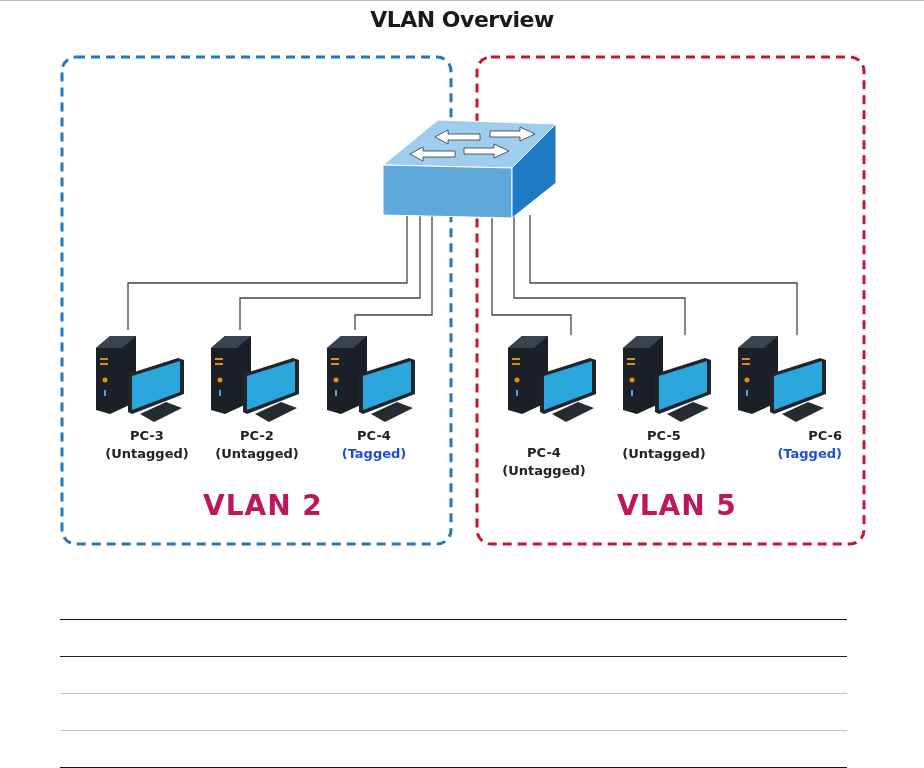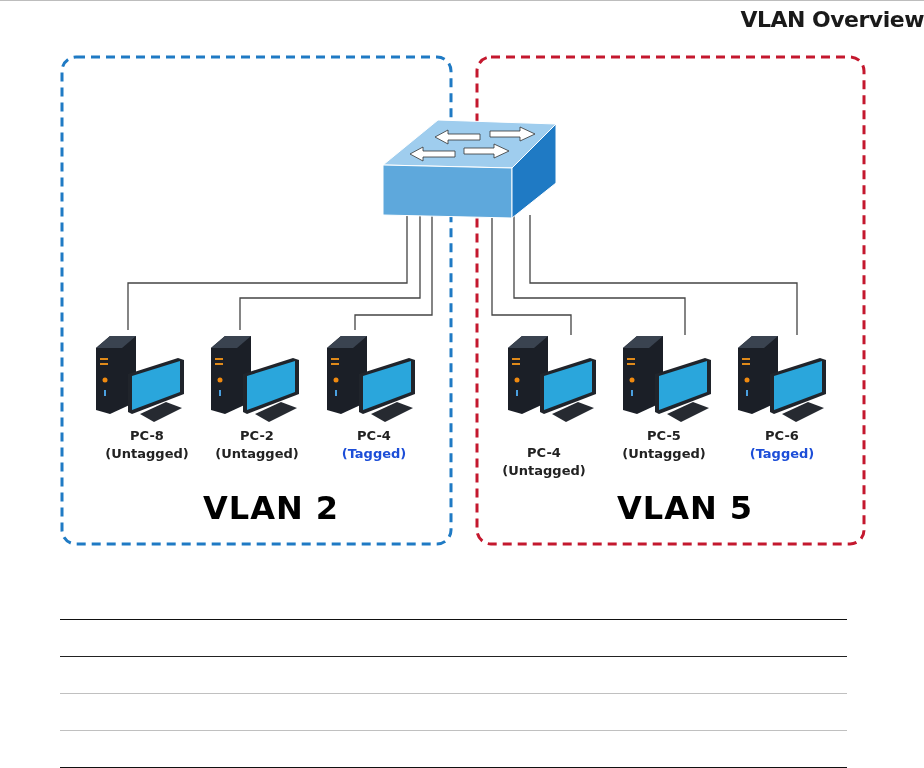--- a/index.html
+++ b/index.html
@@ -1,22 +1,22 @@
 <!DOCTYPE html>
 <html><head>
 <meta charset="utf-8">
 <style>
   html, body { margin:0; padding:0; background:#ffffff; }
   body { width:924px; height:768px; position:relative; overflow:hidden; font-family:"DejaVu Sans", sans-serif; }
   .topline { position:absolute; left:0; top:0; width:924px; height:1px; background:#bdbdbd; }
-  .title { position:absolute; left:0; width:924px; top:7px; text-align:right; font-family:"DejaVu Sans", sans-serif; font-weight:bold; font-size:22px; color:#1a1a1a; letter-spacing:-0.5px; }
+  .title { position:absolute; left:0; width:924px; top:7px; text-align:center; font-family:"DejaVu Sans", sans-serif; font-weight:bold; font-size:22px; color:#1a1a1a; letter-spacing:-0.5px; }
   svg.diagram { position:absolute; left:0; top:0; }
   .pc-label { position:absolute; text-align:center; font-weight:bold; font-size:13px; line-height:18px; color:#222; width:120px; }
   .pc-label .mode.tagged { color:#1d4ed8; }
-  .vlan-label { position:absolute; font-weight:bold; font-size:32px; color:#000000; letter-spacing:1px; }
+  .vlan-label { position:absolute; font-weight:bold; font-size:28px; color:#be185d; letter-spacing:1px; }
   .tline { position:absolute; left:60px; width:787px; height:1px; }
 </style>
 </head>
 <body>
 
 <div class="topline"></div>
 <div class="title">VLAN Overview</div>
 
 <svg class="diagram" width="924" height="768">
 
@@ -60,41 +60,41 @@
   </defs>
   <use href="#pc" x="96" y="330"></use>
   <use href="#pc" x="211" y="330"></use>
   <use href="#pc" x="327" y="330"></use>
   <use href="#pc" x="508" y="330"></use>
   <use href="#pc" x="623" y="330"></use>
   <use href="#pc" x="738" y="330"></use>
 </svg>
 
 <div class="pc-label" style="left:87px; top:427px;">
-  <div>PC-8</div>
+  <div>PC-3</div>
   <div class="mode">(Untagged)</div>
 </div>
 <div class="pc-label" style="left:197px; top:427px;">
   <div>PC-2</div>
   <div class="mode">(Untagged)</div>
 </div>
 <div class="pc-label" style="left:314px; top:427px;">
   <div>PC-4</div>
   <div class="mode tagged">(Tagged)</div>
 </div>
 
 <div class="pc-label" style="left:484px; top:444px;">
   <div>PC-4</div>
   <div class="mode">(Untagged)</div>
 </div>
 <div class="pc-label" style="left:604px; top:427px;text-align:center;">
   <div>PC-5</div>
   <div class="mode">(Untagged)</div>
 </div>
-<div class="pc-label" style="left:722px; top:427px;">
+<div class="pc-label" style="left:722px; top:427px;text-align:right;">
   <div>PC-6</div>
   <div class="mode tagged">(Tagged)</div>
 </div>
 
 <div class="vlan-label" style="left:203px; top:489px;">VLAN 2</div>
 <div class="vlan-label" style="left:617px; top:489px;">VLAN 5</div>
 
 <div class="tline" style="top:619px; background:#111;"></div>
 <div class="tline" style="top:656px; background:#222;"></div>
 <div class="tline" style="top:693px; background:#c0c0c0;"></div>

